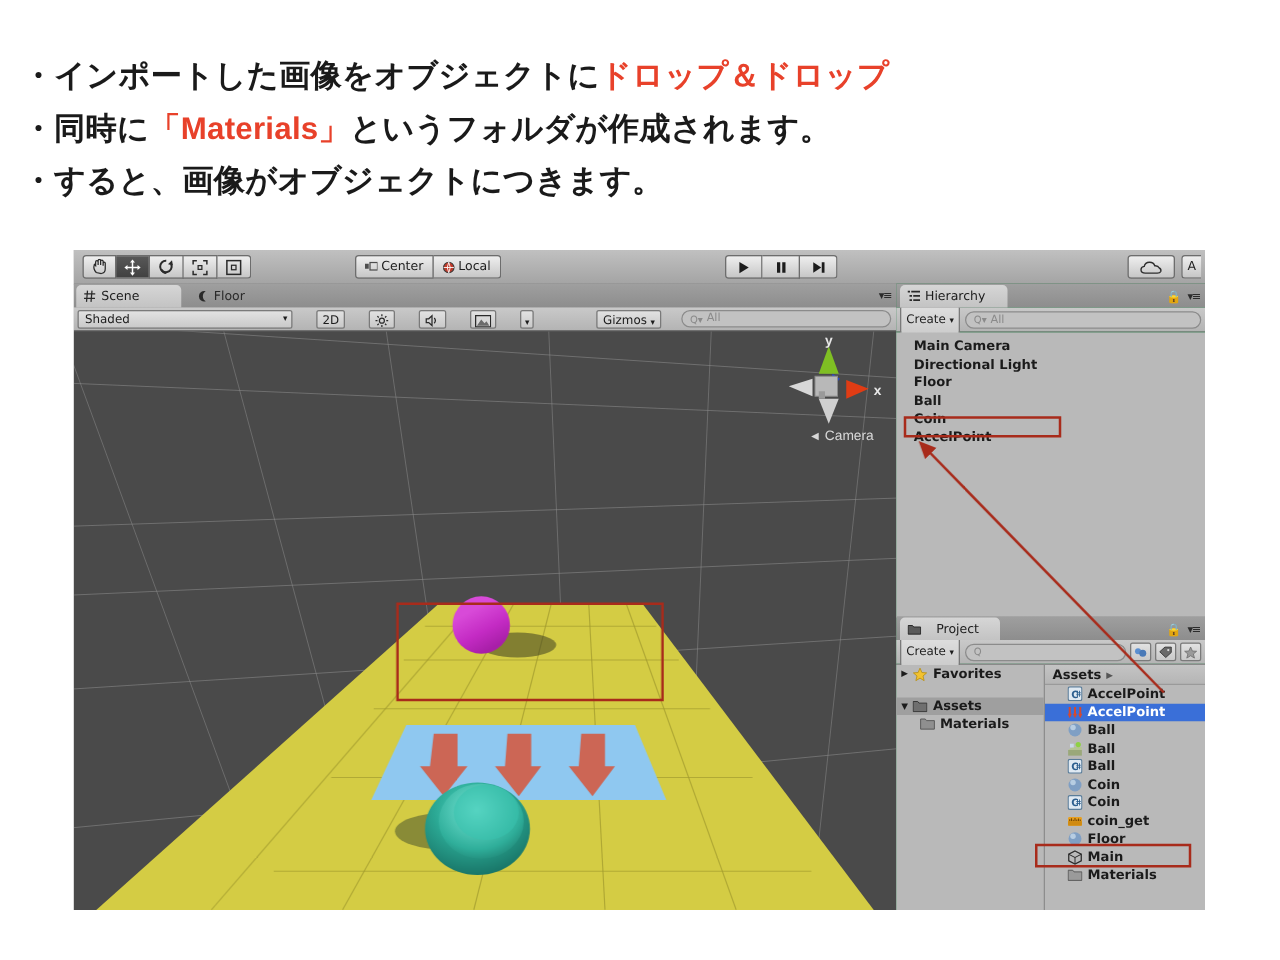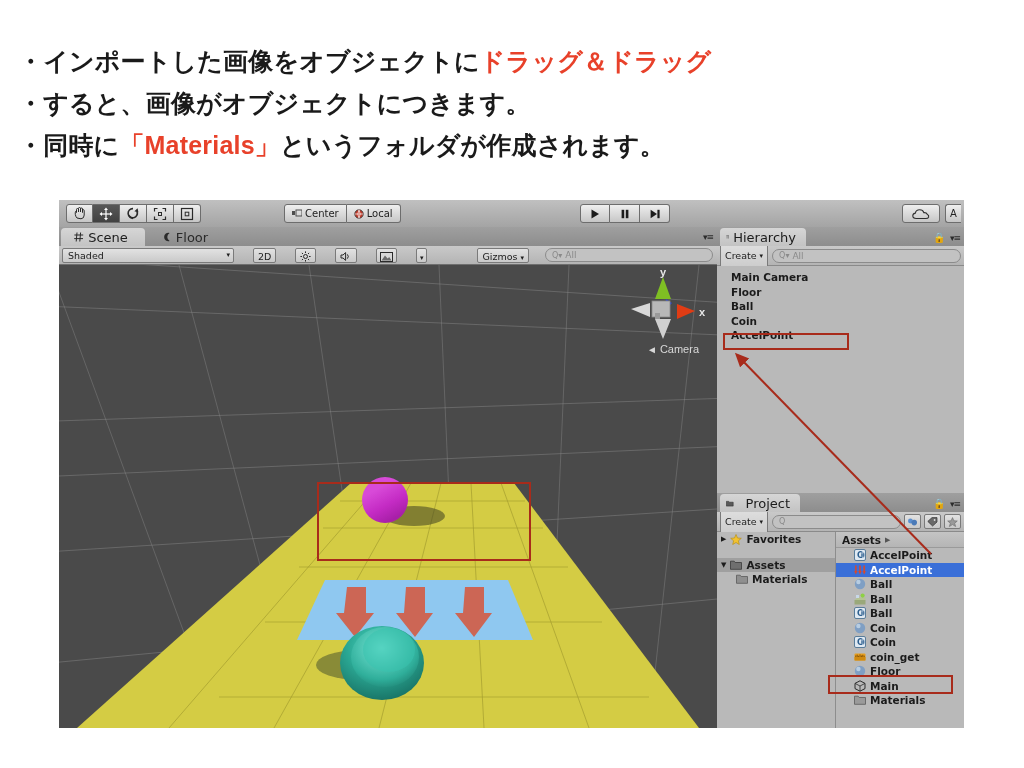--- a/index.html
+++ b/index.html
@@ -76,21 +76,21 @@
 
   
   .scene-panel{position:absolute;left:0;top:27px;width:658px;height:501px;}
   .tabbar{
     position:relative;width:100%;height:19px;
     background:linear-gradient(#9f9f9f,#8d8d8d);
   }
   .tab{
     position:absolute;top:1px;height:18px;box-sizing:border-box;
     padding:0 10px 0 6px;display:flex;align-items:center;gap:4px;
-    font-size:13px;color:#1c1c1c;border-radius:4px 4px 0 0;justify-content:center;
+    font-size:10px;color:#1c1c1c;border-radius:4px 4px 0 0;
   }
   .tab.active{background:linear-gradient(#d6d6d6,#c3c3c3);}
   .tab.inactive{color:#2a2a2a;}
   .tab-menu{
     position:absolute;right:4px;top:5px;font-size:9px;color:#2b2b2b;
     letter-spacing:-1px;
   }
   .scene-tools{
     position:relative;width:100%;height:18px;
     background:linear-gradient(#c9c9c9,#b4b4b4);
@@ -192,27 +192,27 @@
   .redbox{position:absolute;border:2px solid #a82b1b;box-sizing:border-box;
     pointer-events:none;}
   .anno-svg{position:absolute;left:0;top:0;width:905px;height:528px;
     pointer-events:none;}
 </style>
 </head>
 <body>
 
 <div class="slide-text">
   <div class="bullet-line">
-    <span>・インポートした画像をオブジェクトに</span><span class="hl">ドラッグ＆ドラッグ</span>
+    <span>・インポートした画像をオブジェクトに</span><span class="hl">ドロップ＆ドロップ</span>
+  </div>
+  <div class="bullet-line">
+    <span>・同時に</span><span class="hl">「Materials」</span><span>というフォルダが作成されます。</span>
   </div>
   <div class="bullet-line">
     <span>・すると、画像がオブジェクトにつきます。</span>
-  </div>
-  <div class="bullet-line">
-    <span>・同時に</span><span class="hl">「Materials」</span><span>というフォルダが作成されます。</span>
   </div>
 </div>
 
 <div class="editor">
 
   <div class="toolbar">
 
     <div class="tool-group" style="left:7px;">
       <div class="tbtn">
         <svg width="14" height="13" viewBox="0 0 14 13">
@@ -521,20 +521,23 @@
           <span>All</span>
         </div>
       </div>
 
       <div class="panel-body" style="height:228px;">
         <div style="padding-top:4px;">
           <div class="h-item">
             <span>Main Camera</span>
           </div>
           <div class="h-item">
+            <span>Directional Light</span>
+          </div>
+          <div class="h-item">
             <span>Floor</span>
           </div>
           <div class="h-item">
             <span>Ball</span>
           </div>
           <div class="h-item">
             <span>Coin</span>
           </div>
           <div class="h-item">
             <span>AccelPoint</span>

